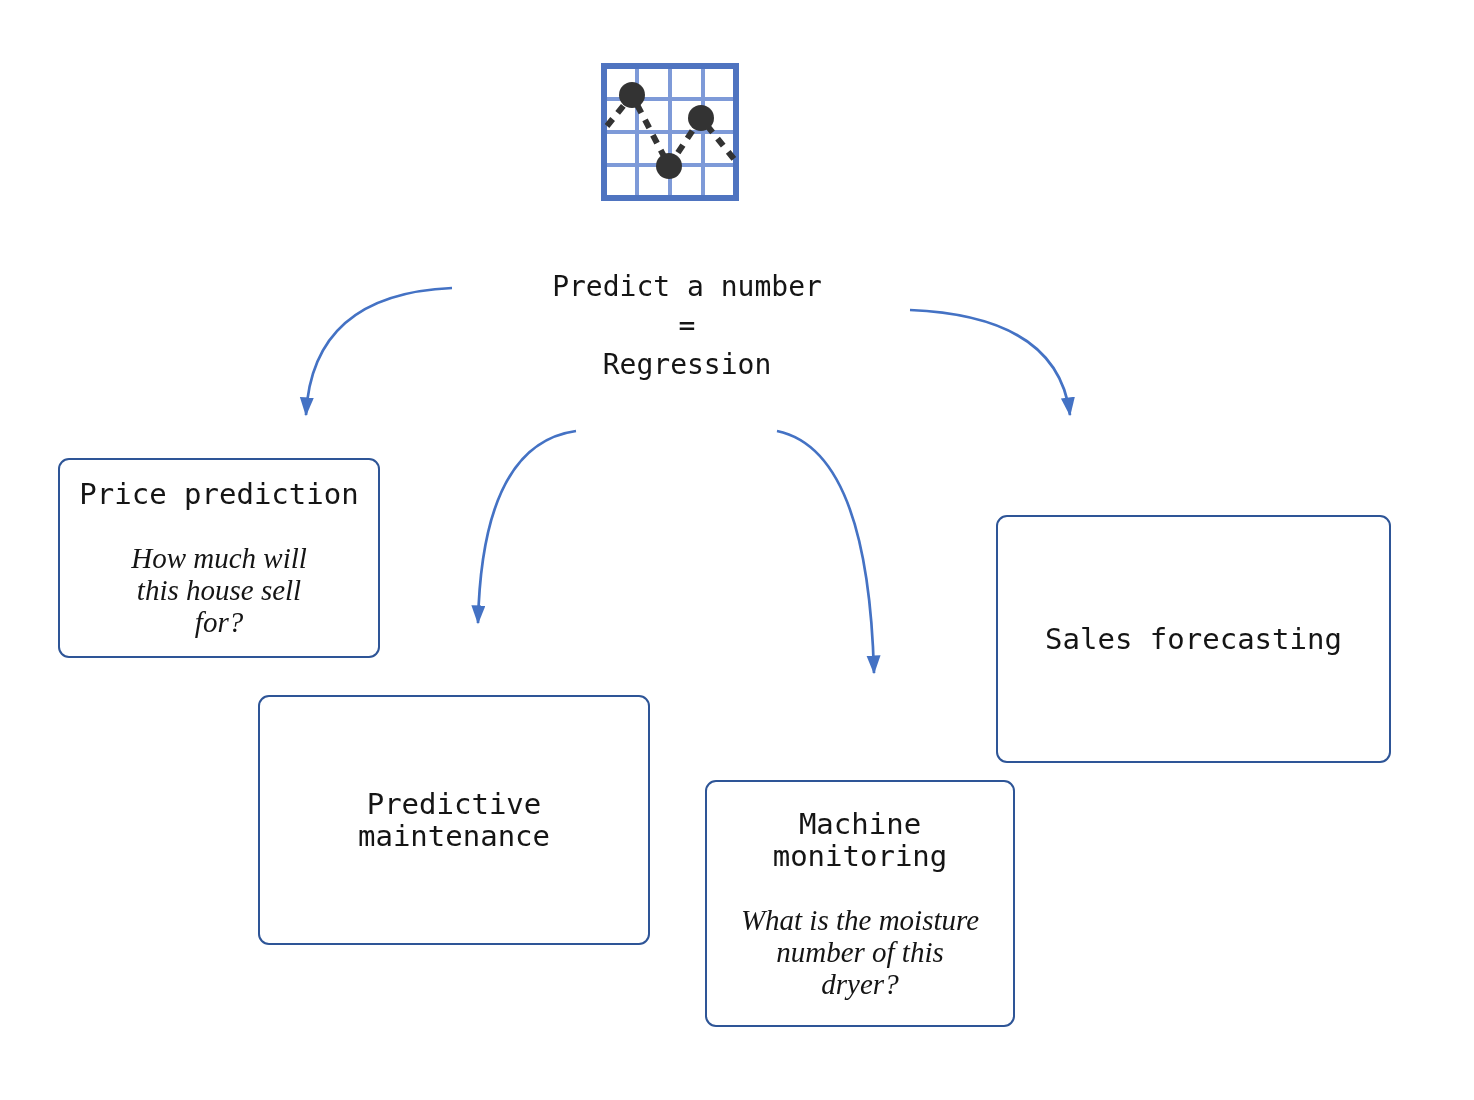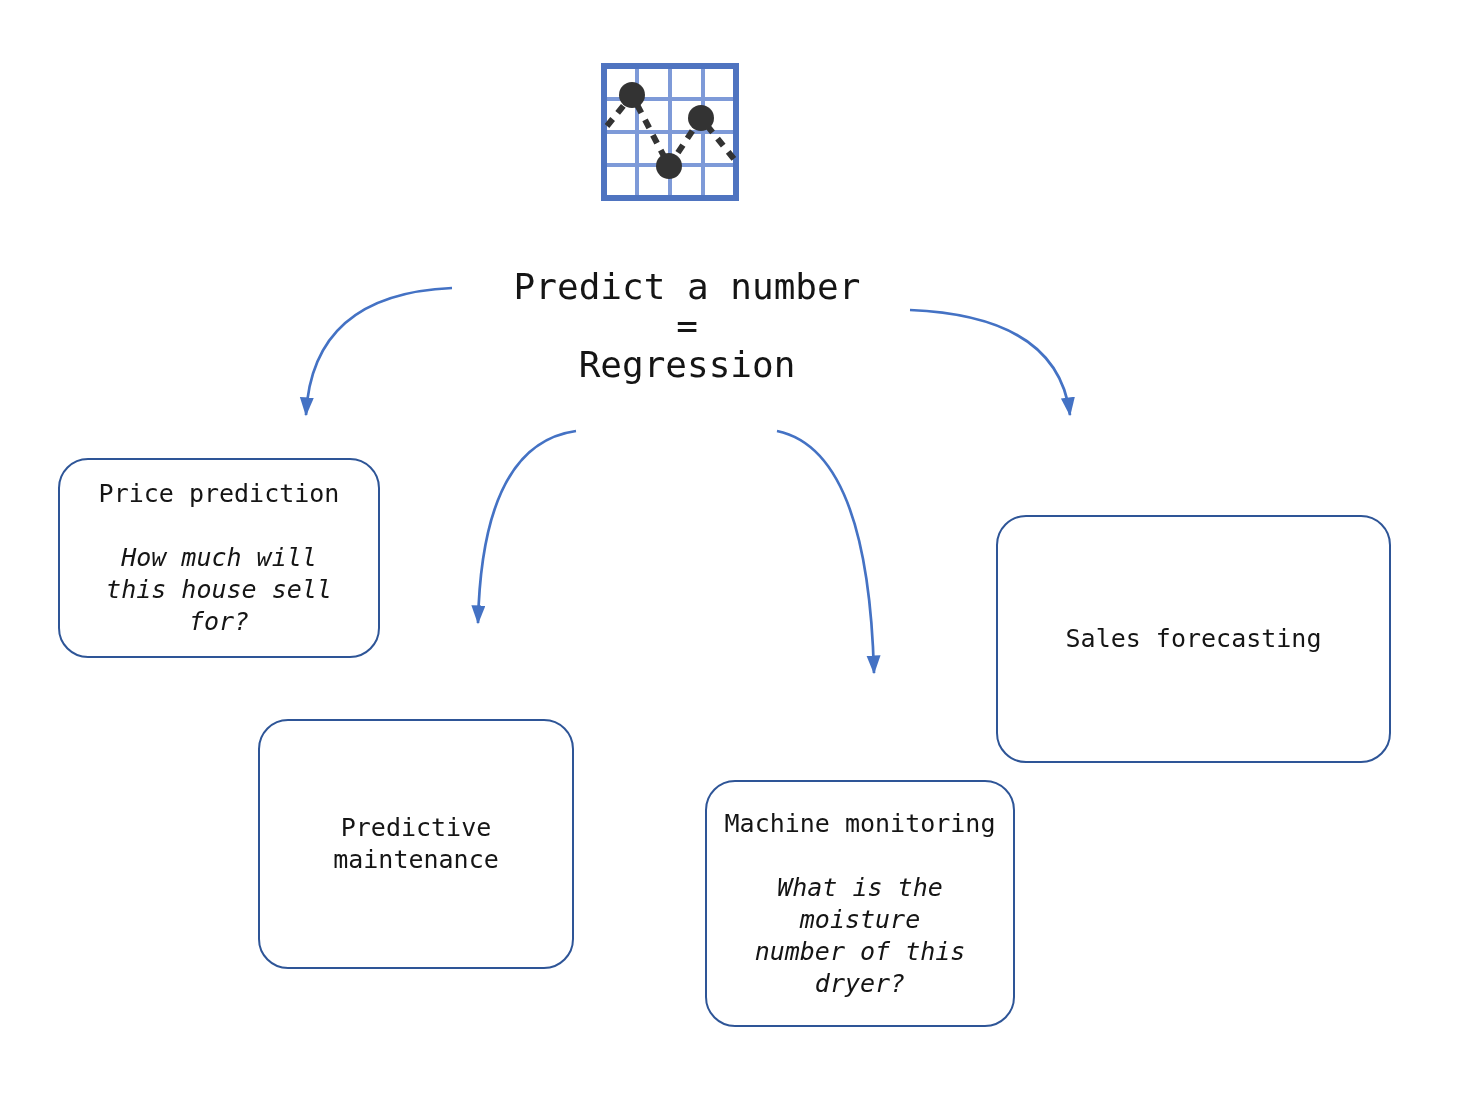--- a/index.html
+++ b/index.html
@@ -33,45 +33,45 @@
     position:absolute;left:600px;top:62px;width:140px;height:140px;
   }
   .icon-border{fill:none;stroke:var(--icon-grid);stroke-width:6;}
   .icon-gridline{stroke:var(--icon-grid-light);stroke-width:4;}
   .icon-dashline{fill:none;stroke:var(--icon-dot);stroke-width:6;stroke-dasharray:9 8;}
   .icon-dot{fill:var(--icon-dot);}
   .center-text{
     position:absolute;
     left:687px;top:267px;
     transform:translateX(-50%);
-    font-size:36px;
+    font-size:28px;
     line-height:39px;
     text-align:center;
     white-space:pre-line;
   }
   .box{
     position:absolute;
     box-sizing:border-box;
     border:2.5px solid var(--box-border);
-    border-radius:30px;
+    border-radius:11px;
     background:#ffffff;
     display:flex;
     flex-direction:column;
     justify-content:center;
     align-items:center;
     row-gap:32px;
-    font-size:25px;
+    font-size:29px;
     line-height:32px;
     text-align:center;
     padding:0 10px;
   }
   .box-title{white-space:pre-line;}
-  .box-question{white-space:pre-line;font-style:italic;}
+  .box-question{white-space:pre-line;font-style:italic;font-family:Liberation Serif, serif;}
   .box-price{left:58px;top:458px;width:322px;height:200px;}
-  .box-maintenance{left:258px;top:719px;width:316px;height:250px;}
+  .box-maintenance{left:258px;top:695px;width:392px;height:250px;}
   .box-monitoring{left:705px;top:780px;width:310px;height:247px;}
   .box-sales{left:996px;top:483px;width:395px;height:248px;margin-top:32px;}
 </style>
 </head>
 <body>
 
 <div class="canvas">
 
   <svg class="arrows" viewBox="0 0 1474 1100" xmlns="http://www.w3.org/2000/svg">
     <defs>

